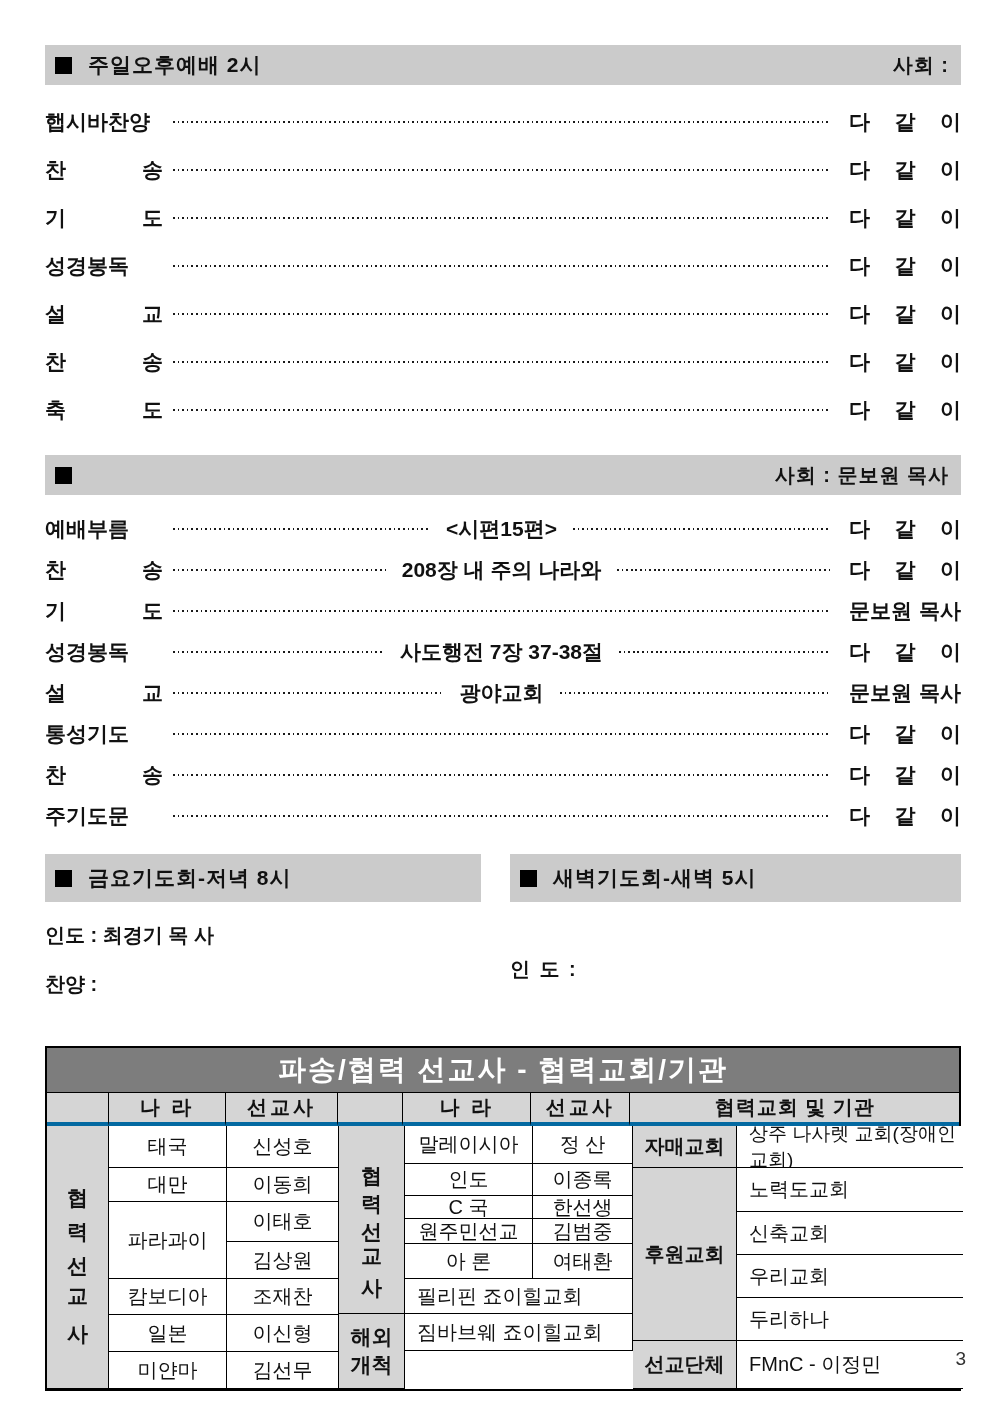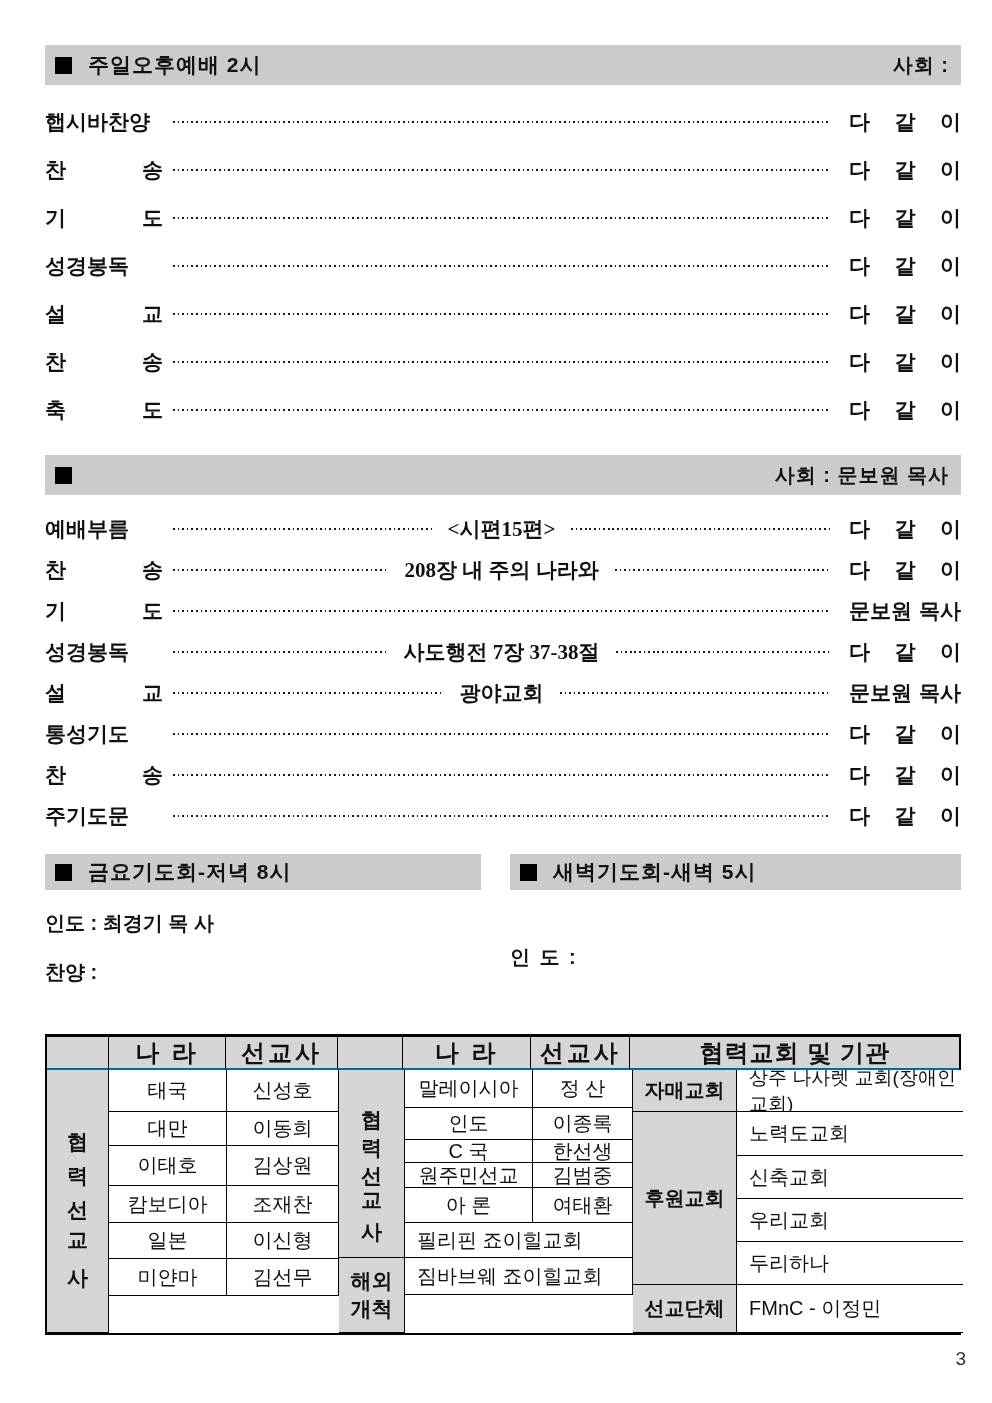--- a/index.html
+++ b/index.html
@@ -13,62 +13,62 @@
   
   .sbar {
     background: var(--bar-bg, #cbcbcb); height: 40px;
     display:flex; align-items:center; padding:0 12px 0 10px;
     font-weight:bold; font-size:21px; letter-spacing:1px;
   }
   .sq { width:17px; height:17px; background:#000; margin-right:16px; flex:0 0 auto; }
   .sbar .bar-right { margin-left:auto; font-size:20px; }
 
   
-  .items { margin-top:13px;font-family:Liberation Serif, serif; }
+  .items { margin-top:13px; }
   .prow { display:flex; align-items:center; font-weight:bold; font-size:21px; }
   .items-1 .prow { height:48px; }
   .items-2 .prow { height:41px; }
   .plabel {
     width:118px; flex:0 0 auto;
     text-align:justify; text-align-last:justify;
   }
   .dots {
     flex:1 1 auto; height:2px; align-self:center; margin:0 10px;
     background: repeating-linear-gradient(90deg, #1a1a1a 0 1.7px, transparent 1.7px 4.6px);
   }
   .pcenter { flex:0 0 auto; padding:0 6px; white-space:nowrap; }
   .pval {
     width:112px; flex:0 0 auto; margin-left:9px;
     text-align:justify; text-align-last:justify; white-space:nowrap;
   }
 
   
   .twin-bars { display:flex; margin-top:18px; }
-  .twin-bars .sbar { height:36px; }
+  .twin-bars .sbar { height:48px; }
   .bar-fri { width:436px; margin-right:29px; }
   .bar-dawn { width:451px; }
   .below-bars { display:flex; margin-top:14px; }
   .fri-block { width:465px; font-weight:bold; font-size:20px; }
   .fri-block .fline { margin:6px 0 22px 0; }
   .dawn-block { display:flex; align-items:center; font-weight:bold; font-size:20px; padding-top:2px; }
   .dawn-label { margin-right:26px; letter-spacing:2px; }
   .dawn-lines .dline { margin:5px 0 14px 0; }
 
   
   .mtable { margin-top:26px; border:2px solid #000; width:916px; }
   .mtitle {
     background: var(--title-bg, #7d7d7d); color:#fff; height:44px;
     display:flex; align-items:center; justify-content:center;
     font-size:28px; font-weight:bold; letter-spacing:2px;
   }
   .mheader { display:flex; height:34px; background: var(--cell-bg, #d5d5d5); border-top:1px solid #000; }
   .mheader .hc {
-    border-right:1px solid #000; border-bottom:2px solid #0369a1;
+    border-right:1px solid #000; border-bottom:4px solid #0369a1;
     display:flex; align-items:center; justify-content:center;
-    font-weight:bold; font-size:24px; letter-spacing:3px;
+    font-weight:bold; font-size:20px; letter-spacing:3px;
   }
   .mheader .hc:last-child { border-right:none; }
   .mbody { display:flex; }
   .cell {
     border-right:1px solid #000; border-bottom:1px solid #000;
     display:flex; align-items:center; justify-content:center;
     font-size:20px; background:#fff; overflow:hidden;
   }
   .graycell { background: var(--cell-bg, #d5d5d5); font-weight:bold; }
   .leftcell { justify-content:flex-start; padding-left:12px; }
@@ -205,39 +205,41 @@
     <div class="fri-block">
       <div class="fline">인도 : 최경기 목 사</div>
       <div class="fline">찬양 :</div>
     </div>
     <div class="dawn-block">
       <span class="dawn-label">인 도 :</span>
     </div>
   </div>
 
   <div class="mtable">
+    <div class="mtitle">파송/협력 선교사 - 협력교회/기관</div>
     <div class="mheader">
       <div class="hc" style="width:62px"></div>
       <div class="hc" style="width:118px">나 라</div>
       <div class="hc" style="width:112px">선교사</div>
       <div class="hc" style="width:66px"></div>
       <div class="hc" style="width:128px">나 라</div>
       <div class="hc" style="width:100px">선교사</div>
       <div class="hc" style="width:330px; letter-spacing:1px;">협력교회 및 기관</div>
     </div>
     <div class="mbody">
 
       <div class="ga-grid">
         <div class="cell graycell" style="grid-row:1/8">
             <span class="vlabel">협력선교사</span>
           </div>
         <div class="cell">태국</div>
         <div class="cell">신성호</div>
         <div class="cell">대만</div>
         <div class="cell">이동희</div>
+        <div class="cell" style="grid-row:3/5">파라과이</div>
         <div class="cell">이태호</div>
         <div class="cell">김상원</div>
         <div class="cell">캄보디아</div>
         <div class="cell">조재찬</div>
         <div class="cell">일본</div>
         <div class="cell">이신형</div>
         <div class="cell">미얀마</div>
         <div class="cell">김선무</div>
       </div>
 

